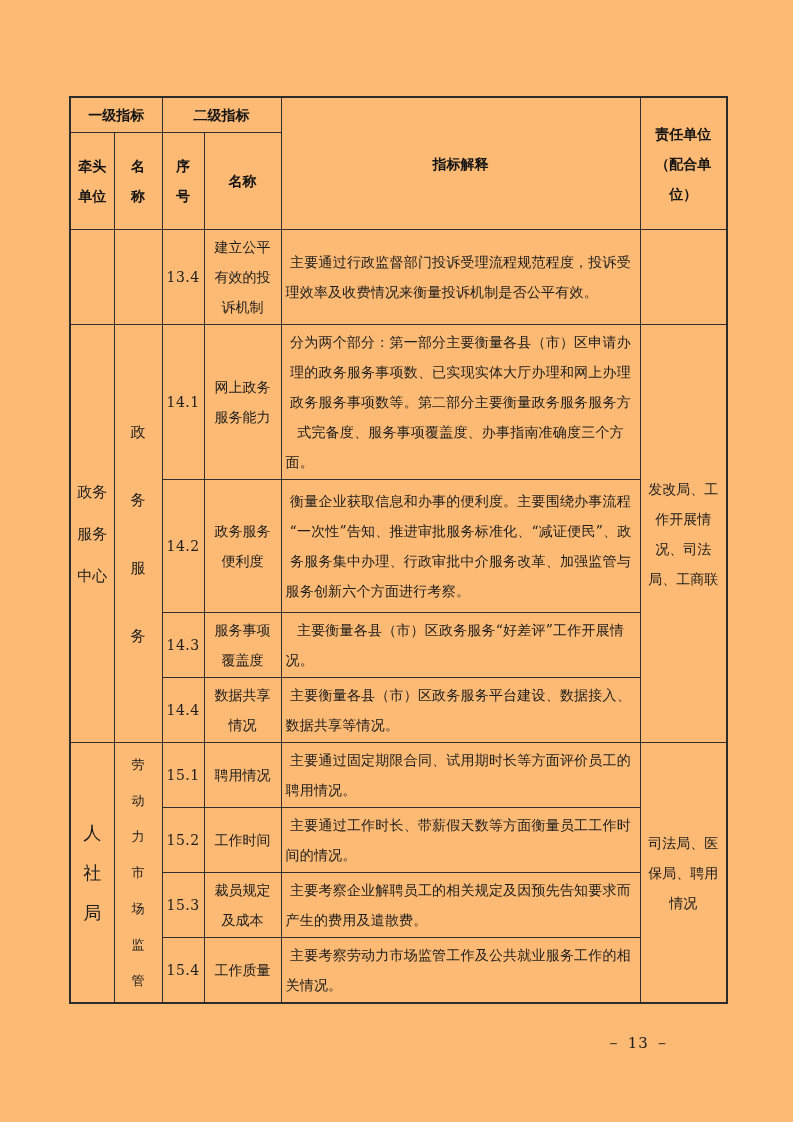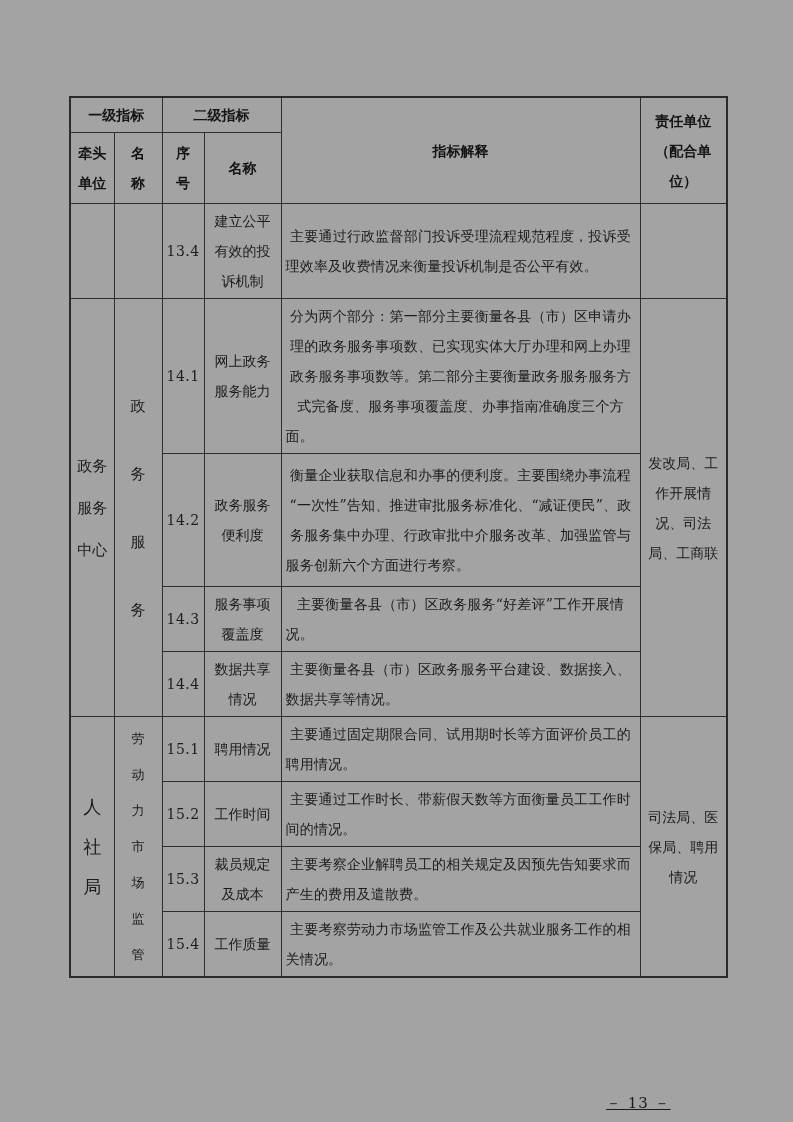--- a/index.html
+++ b/index.html
@@ -1,21 +1,21 @@
 <!DOCTYPE html>
 <html lang="zh"><head>
 <meta charset="utf-8">
 <style>
   html,body{margin:0;padding:0;}
   body{
     width:793px;height:1122px;background:#ffffff;position:relative;
     font-family:"DejaVu Serif", serif;color:#1c1c1c;
     -webkit-font-smoothing:antialiased;
   }
-  .page{position:absolute;inset:0;background:#a3a3a3;}
+  .page{position:absolute;inset:0;background:#fdba74;}
 
   table.tbl{
     position:absolute;left:69px;top:96px;width:657px;
     border-collapse:collapse;table-layout:fixed;
     border:2px solid #2b2b2b;
   }
   .tbl td{
     border:1px solid #2f2f2f;
     vertical-align:middle;text-align:center;
     padding:2px 4px;overflow:hidden;
@@ -32,21 +32,21 @@
   tr.r151{height:63px;}
   tr.r152{height:63px;}
   tr.r153{height:65px;}
   tr.r154{height:61px;}
 
   
   .hc{
     font-family:"DejaVu Sans", sans-serif;font-weight:bold;
     font-size:15px;line-height:26px;color:#141414;
   }
-  .hc .stack{display:block;margin:3px auto;word-break:break-all;}
+  .hc .stack{display:block;margin:16px auto;word-break:break-all;}
   .w2 .stack{width:34px;}
   .w1 .stack{width:17px;}
   .hresp{line-height:31px;padding:2px 5px;}
 
   
   .seq{font-size:13.5px;letter-spacing:0.5px;}
 
   
   .name{font-size:14px;line-height:30px;padding:2px 6px;word-break:break-all;}
 
@@ -61,24 +61,23 @@
   .vcell .stack{display:block;margin:0 auto;word-break:break-all;}
   .vlead14 .stack{width:32px;line-height:42px;font-size:15px;}
   .vlead15 .stack{width:32px;line-height:40px;font-size:18px;}
   .vcat14 .stack{width:17px;line-height:68px;font-size:15px;}
   .vcat15 .stack{width:17px;line-height:36px;font-size:13px;}
 
   
   .resp{font-size:13.5px;line-height:31px;padding:2px 6px;}
 
   .footer{
-    position:absolute;left:606px;top:1094px;
+    position:absolute;left:606px;top:1034px;
     font-size:15px;letter-spacing:1px;color:#1c1c1c;
     font-family:"DejaVu Serif", serif;
-    text-decoration:underline;
   }
 </style>
 </head>
 <body>
 
 <div class="page">
 
   <table class="tbl">
     <colgroup>
       <col style="width:44px">

